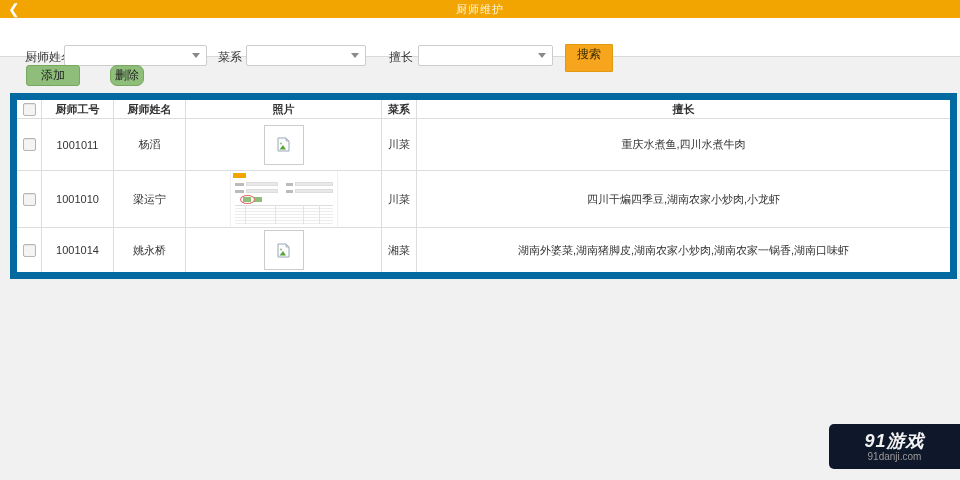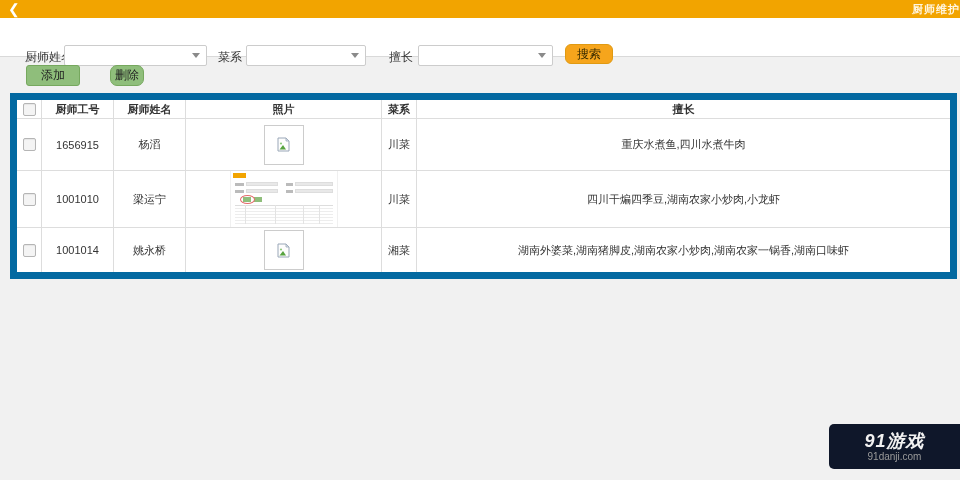--- a/index.html
+++ b/index.html
@@ -3,28 +3,28 @@
 <meta charset="utf-8">
 <style>
   * { margin:0; padding:0; box-sizing:border-box; }
   html,body { width:960px; height:480px; overflow:hidden; }
   body { font-family:"Liberation Sans","DejaVu Sans",sans-serif; background:#fff; }
   .screen { position:relative; width:960px; height:480px; background:#f1f1f1; }
 
   
   .topbar { position:absolute; left:0; top:0; width:960px; height:18px; background:#F2A400; display:flex; align-items:center; }
   .back { position:absolute; left:8px; top:0; height:18px; display:flex; align-items:center; color:#fff; font-size:14px; font-weight:bold; cursor:pointer; line-height:18px; }
-  .title { width:100%; text-align:right; color:#FFF6E0; font-size:11px; letter-spacing:1px;font-weight:bold; }
+  .title { width:100%; text-align:center; color:#FFF6E0; font-size:11px; letter-spacing:1px; }
 
   
   .filterbar { position:absolute; left:0; top:18px; width:960px; height:39px; background:#fff; border-bottom:1px solid #d9d9d9; }
   .flabel { position:absolute; top:31px; font-size:12px; color:#333; }
   .select { position:absolute; top:27px; height:21px; background:#fff; border:1px solid #ccc; border-radius:2px; display:flex; align-items:center; justify-content:flex-end; cursor:pointer; }
   .select .caret { width:0; height:0; border-left:4px solid transparent; border-right:4px solid transparent; border-top:5px solid #8a8a8a; margin-right:6px; }
-  .btn-search { position:absolute; left:565px; top:26px; width:48px; height:20px; background:#F6A51C; border:1px solid #E09A12; border-radius:6px; color:#3a2c00; font-size:12px; text-align:center; line-height:19px; cursor:pointer; }
+  .btn-search { position:absolute; left:565px; top:26px; width:48px; height:28px; background:#F6A51C; border:1px solid #E09A12; border-radius:1px; color:#3a2c00; font-size:12px; text-align:center; line-height:19px; cursor:pointer; }
 
   
   .btn-green { position:absolute; top:65px; height:21px; background:#8FBE7B; border:1px solid #76A85E; border-radius:3px; color:#222; font-size:12px; text-align:center; line-height:19px; cursor:pointer; }
 
   
   .grid { position:absolute; left:10px; top:93px; width:940px; background:#fff; border-collapse:collapse; table-layout:fixed; border:7px solid #0369a1; }
   .grid th, .grid td { border:1px solid #ddd; text-align:center; vertical-align:middle; color:#333; overflow:hidden; }
   .grid th { height:22px; font-size:11px; font-weight:bold; }
   .grid td { font-size:11px; }
   .r1 td { height:52px; }
@@ -107,21 +107,21 @@
       <th>厨师姓名</th>
       <th>照片</th>
       <th>菜系</th>
       <th>擅长</th>
     </tr>
 
     <tr class="r1">
       <td>
             <div class="checkbox"></div>
           </td>
-      <td class="cid">1656915</td>
+      <td class="cid">1001011</td>
       <td>杨滔</td>
       <td>
         <div class="imgbox">
           <svg width="15" height="15" viewBox="0 0 15 15">
             <path d="M2 1 h8 l3 3 v10 h-11 z" fill="#fdfdfd" stroke="#9aa7b8" stroke-width="1"></path>
             <path d="M10 1 v3 h3 z" fill="#dfe6ee" stroke="#9aa7b8" stroke-width="0.8"></path>
             <path d="M3.5 12.5 l3.5-4.5 3 4.5 z" fill="#57a33f"></path>
             <circle cx="5" cy="6.5" r="1.1" fill="#8fc97d"></circle>
           </svg>
         </div>

